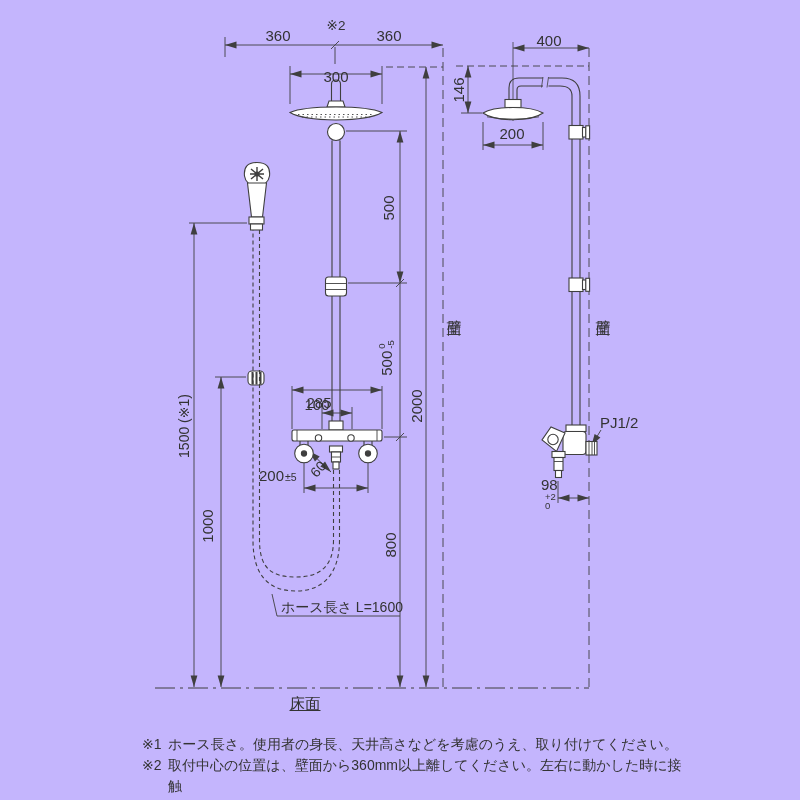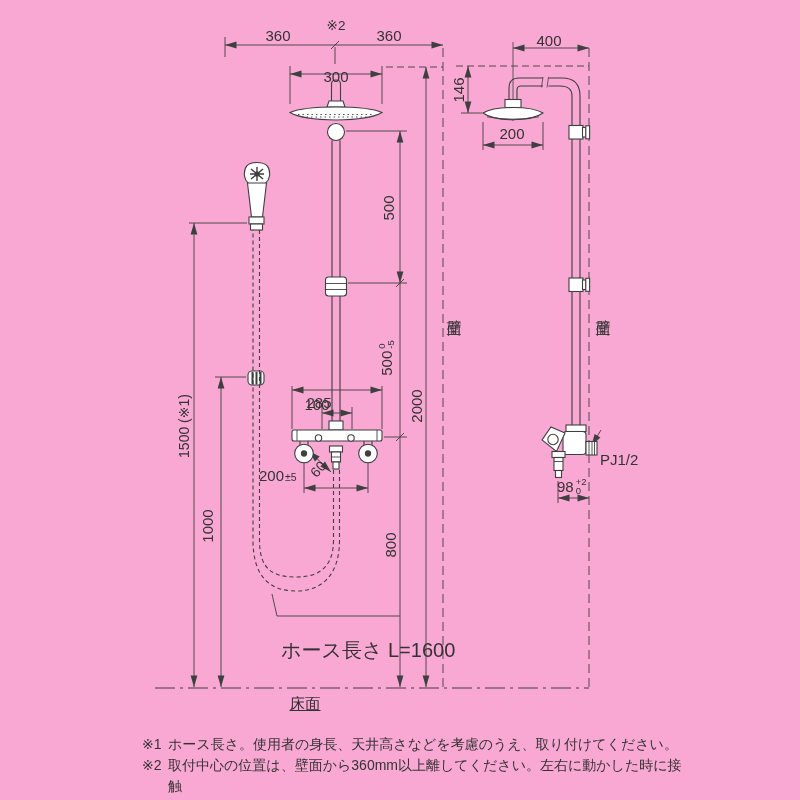--- a/index.html
+++ b/index.html
@@ -1,29 +1,29 @@
 <!DOCTYPE html>
 <html><head>
 <meta charset="utf-8">
 <style>
   html,body{margin:0;padding:0;background:#fff;}
-  #stage{position:relative;width:800px;height:800px;background:#f9a8d4;overflow:hidden;
+  #stage{position:relative;width:800px;height:800px;background:#c4b5fd;overflow:hidden;
          font-family:"Liberation Sans","DejaVu Sans",sans-serif;color:#333;}
   #art{position:absolute;left:0;top:0;}
   .t{position:absolute;white-space:nowrap;font-size:15px;color:#333;line-height:1;}
   .ctr{transform:translateX(-50%);}
   .rotc{transform:translate(-50%,-50%) rotate(-90deg);}
   .rot60{transform:translate(-50%,-50%) rotate(-48deg);font-size:14px;}
   .vert{writing-mode:vertical-rl;text-orientation:upright;letter-spacing:3px;font-size:15px;}
   .dimrow{display:flex;align-items:center;}
   .tolcol{display:inline-flex;flex-direction:column;font-size:9.5px;line-height:9px;margin-left:2px;letter-spacing:0;}
   .small-tol{font-size:10.5px;margin:4px 0 0 1px;}
   .f135{font-size:13.5px;}
   .f14{font-size:14px;}
-  .f145{font-size:20px;margin-top:40px;}
+  .f145{font-size:14px;}
   .f155{font-size:15.5px;text-decoration:underline;}
   #notes{position:absolute;left:142px;top:734px;width:540px;font-size:14px;line-height:21px;}
   .note-row{display:flex;}
   .note-marker{flex:0 0 26px;}
   .note-text{flex:1;}
 </style>
 </head>
 <body>
 
 <div id="stage">
@@ -228,23 +228,23 @@
 
 <div class="t rot60" style="left:318px;top:469px;">60</div>
 
 <div class="t f145" style="left:281px;top:600px;">ホース長さ L=1600</div>
 <div class="t ctr f155" style="left:305px;top:696px;">床面</div>
 <div class="t vert" style="left:447px;top:307px;">壁面</div>
 
 <div class="t ctr" style="left:549px;top:33px;text-align:right;">400</div>
 <div class="t rotc" style="left:458px;top:90px;">146</div>
 <div class="t ctr" style="left:512px;top:126px;">200</div>
-<div class="t" style="left:600px;top:415px;margin-top:37px;">PJ1/2</div>
-
-<div class="t dimrow" style="left:557px;top:477px;">
+<div class="t" style="left:600px;top:415px;">PJ1/2</div>
+
+<div class="t dimrow" style="left:541px;top:477px;flex-direction:column;">
   <span>98</span>
   <span class="tolcol">
     <span>+2</span>
     <span>0</span>
   </span>
 </div>
 
 <div class="t vert" style="left:596px;top:307px;">壁面</div>
 
 <div id="notes">

